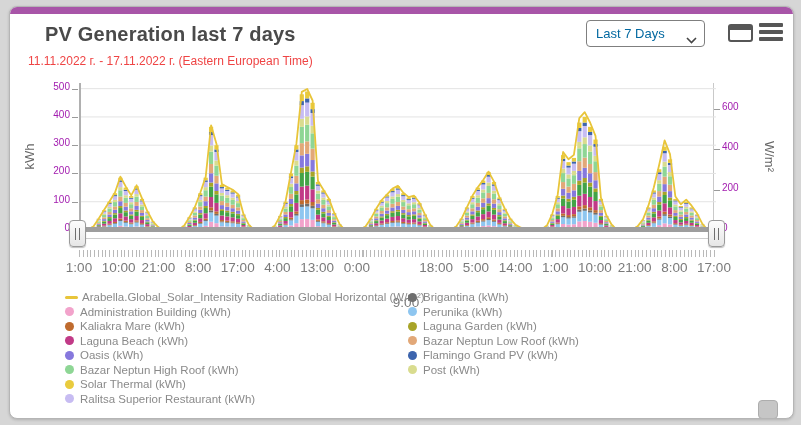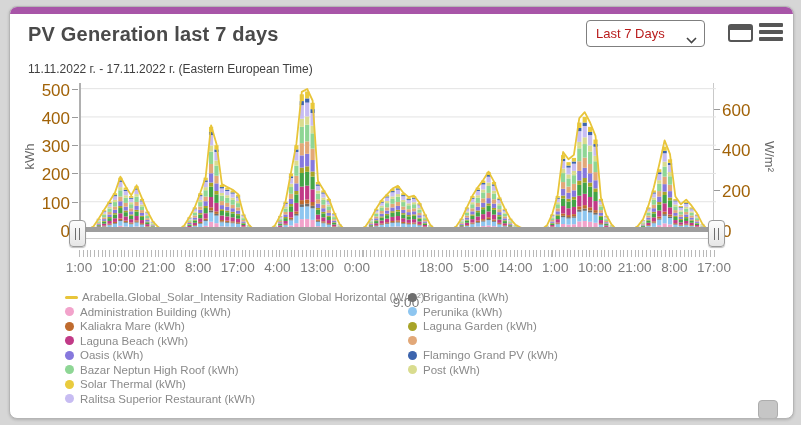--- a/index.html
+++ b/index.html
@@ -7,44 +7,44 @@
   body { background: #d6d6d6; font-family: "Liberation Sans", sans-serif; position: relative; }
 
   .card {
     position: absolute; left: 9px; top: 6px; width: 785px; height: 413px;
     background: #ffffff; border: 1px solid #b5b5b5; border-radius: 8px;
     overflow: hidden; box-shadow: 0 1px 3px rgba(0,0,0,.18);
   }
   .accent-bar { position: absolute; left: 0; top: 0; width: 100%; height: 7px; }
 
   .header { position: absolute; left: 18px; top: 16px; }
-  .title { font-size: 20px; font-weight: bold; color: #4a4a4a; letter-spacing: .2px; }
-  .subtitle { font-size: 12px; color: #404040; margin-top: 16px; }
+  .title { font-size: 20px; font-weight: bold; color: #4a4a4a; letter-spacing: .2px; text-align: center; }
+  .subtitle { font-size: 12px; color: #ef4444; margin-top: 8px; }
 
   .select-wrap { position: absolute; left: 576px; top: 13px; width: 119px; height: 27px; }
   .select-wrap select {
     width: 100%; height: 100%; appearance: none; -webkit-appearance: none;
     border: 1px solid #7f7f7f; border-radius: 4px; background: #fff;
-    font-family: "Liberation Sans", sans-serif; font-size: 13px; color: #b91c1c;
+    font-family: "Liberation Sans", sans-serif; font-size: 13px; color: #0369a1;
     padding: 0 22px 0 9px;
   }
   .select-wrap .chev { position: absolute; right: 8px; top: 10px; pointer-events: none; }
 
   .icon-btn { position: absolute; background: none; border: none; cursor: pointer; padding: 0; }
   .win-btn { left: 718px; top: 17px; width: 25px; height: 18px; }
   .win-glyph { display: block; width: 25px; height: 18px; border: 2px solid #565656; border-top-width: 6px; border-radius: 3px; background: #fff; }
   .menu-btn { left: 749px; top: 16px; width: 24px; height: 19px; }
   .menu-bar { display: block; width: 24px; height: 3.5px; background: #565656; border-radius: 1px; margin-bottom: 3.5px; }
 
   
   .ylab { position: absolute; font-size: 13px; color: #666; width: 44px; text-align: center; }
   .ylab-left  { left: -3px;  top: 142px; transform: rotate(-90deg); }
   .ylab-right { left: 737px; top: 142px; transform: rotate(90deg); }
 
-  .ytick { position: absolute; font-size: 17px; color: #a16207; }
+  .ytick { position: absolute; font-size: 10px; color: #a21caf; }
   .ytick.l { left: 0; width: 60px; text-align: right; }
   .ytick.r { left: 712px; width: 40px; text-align: left; }
   .tickdash { position: absolute; height: 1px; width: 6px; background: #9a9a9a; }
 
   .plot { position: absolute; left: 69px; top: 76px; width: 635px; height: 147px;
           border-left: 2px solid #b0b0b0; border-right: 1px solid #c9c9c9; }
   .plot svg { display: block; }
 
   .sb-track { position: absolute; left: 69px; top: 220px; width: 636px; height: 5px; background: #9e9e9e; }
   .sb-line  { position: absolute; left: 69px; top: 231px; width: 636px; height: 1px; background: #cdcdcd; }
@@ -1489,20 +1489,21 @@
       <div class="lg-item">
         <div class="lg-dot" style="background: rgb(142, 198, 240);"></div>
         <div class="lg-txt">Perunika (kWh)</div>
       </div>
       <div class="lg-item">
         <div class="lg-dot" style="background: rgb(168, 164, 40);"></div>
         <div class="lg-txt">Laguna Garden (kWh)</div>
       </div>
       <div class="lg-item">
         <div class="lg-dot" style="background: rgb(226, 168, 120);"></div>
+        <div class="lg-txt">Bazar Neptun Low Roof (kWh)</div>
       </div>
       <div class="lg-item">
         <div class="lg-dot" style="background: rgb(60, 100, 173);"></div>
         <div class="lg-txt">Flamingo Grand PV (kWh)</div>
       </div>
       <div class="lg-item">
         <div class="lg-dot" style="background: rgb(217, 220, 143);"></div>
         <div class="lg-txt">Post (kWh)</div>
       </div>
     </div>

